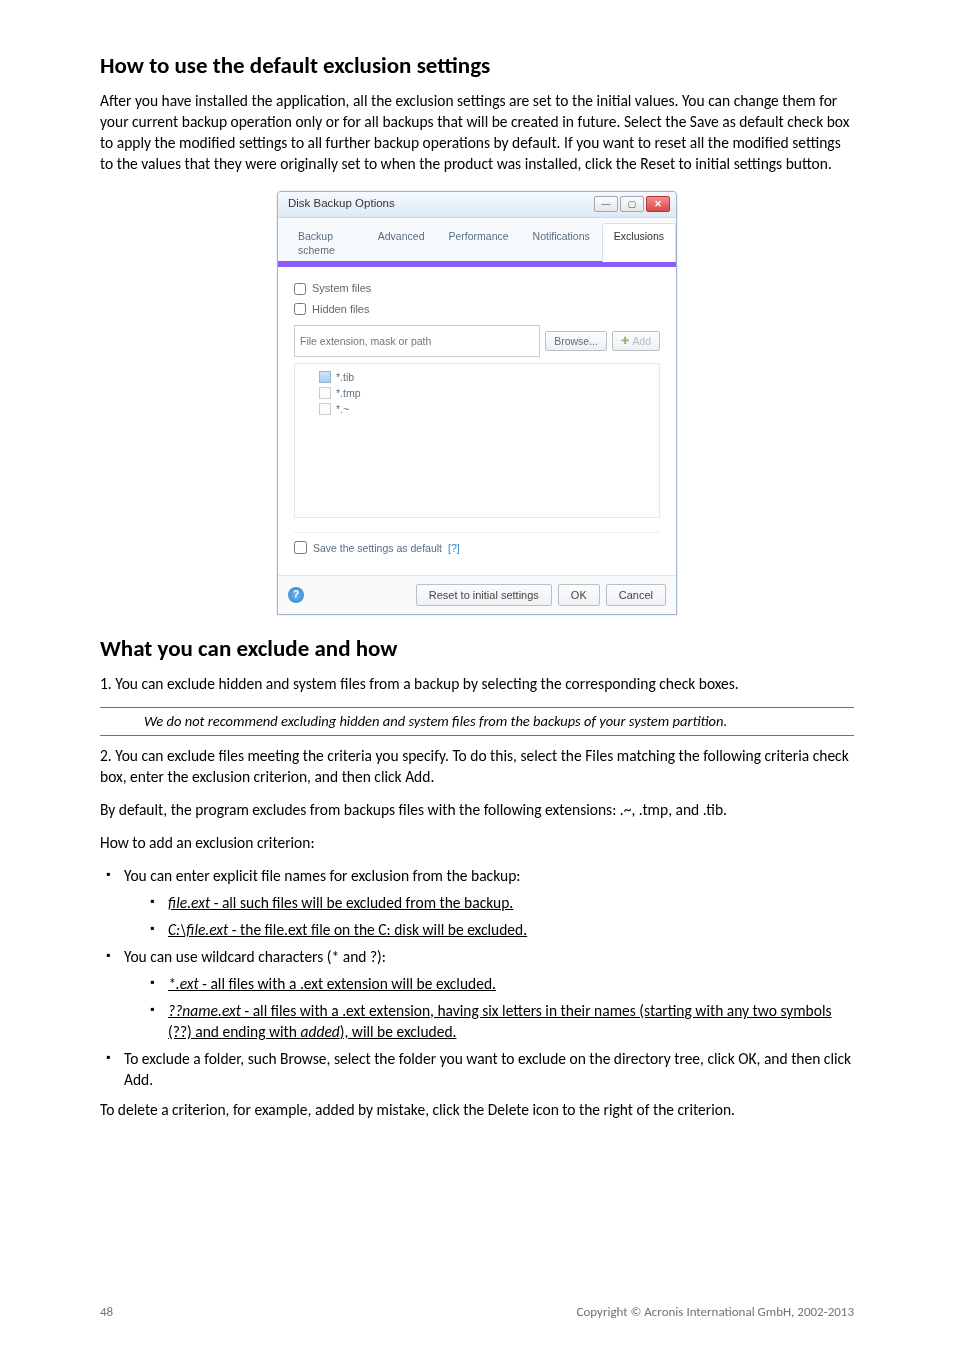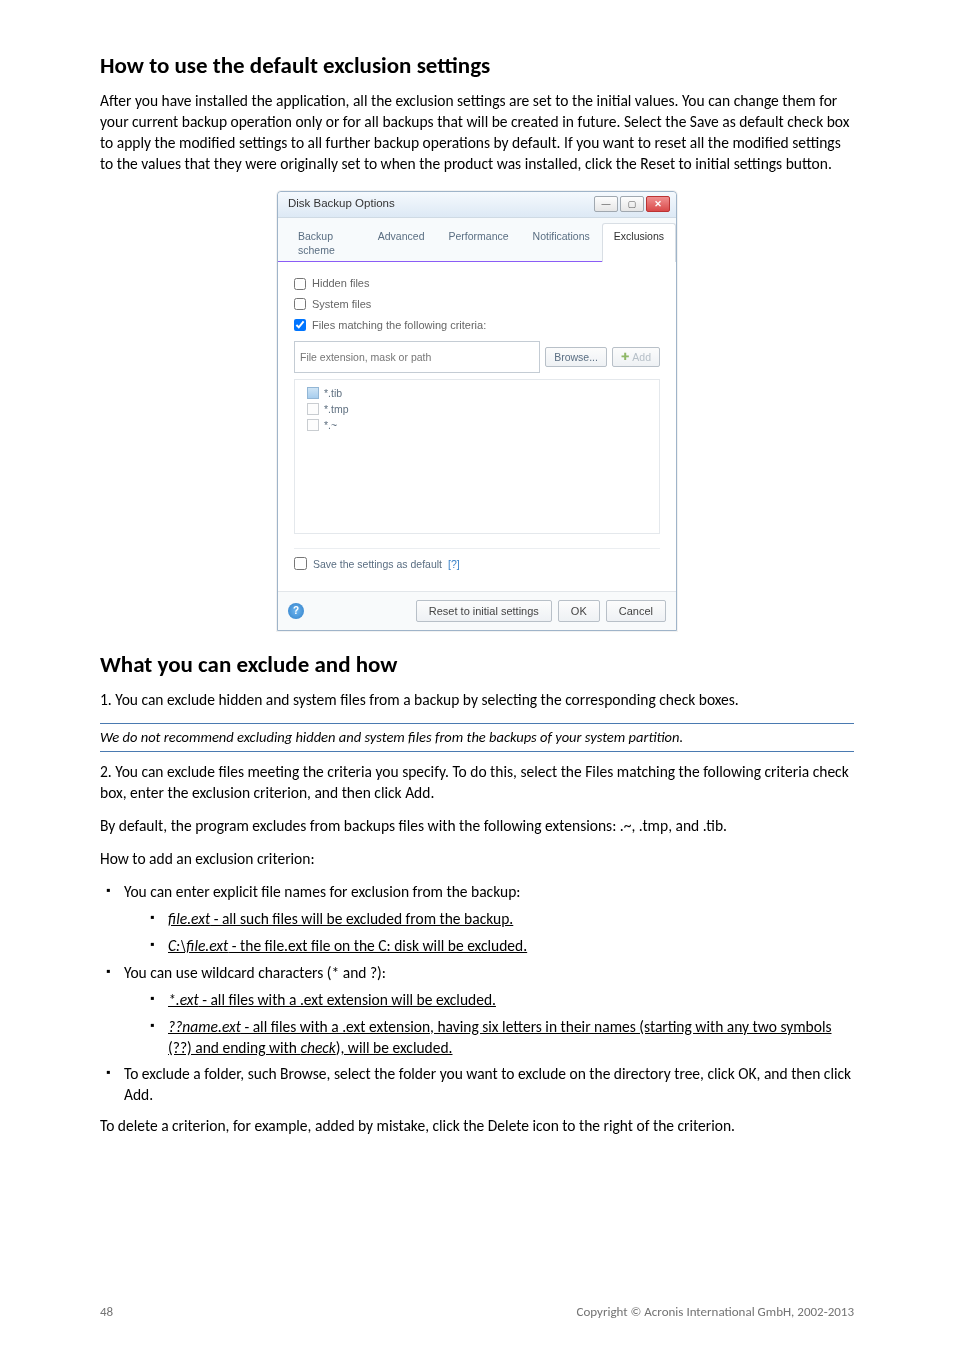--- a/index.html
+++ b/index.html
@@ -15,21 +15,21 @@
   }
   h2 {
     font-size: 23px;
     font-weight: bold;
     margin-bottom: 10px;
   }
   .para { margin-bottom: 12px; }
   .bold { font-weight: normal; }
   .hr-top { border: none; border-top: 1px solid #4a7ab1; margin: 8px 0 4px 0; }
   .hr-bot { border: none; border-top: 1px solid #4a7ab1; margin: 4px 0 10px 0; }
-  .italic { font-style: italic; font-size: 14.5px; }
+  .italic { font-style: italic; font-size: 14.5px; margin-left: 44px; }
 
   
   .dialog-wrap { display: flex; justify-content: center; margin: 16px 0 18px 0; }
   .dialog {
     width: 400px;
     font-family: "Segoe UI", Tahoma, sans-serif;
     font-size: 11px;
     color: #333;
     background: #fff;
     border: 1px solid #9fb4c9;
@@ -48,21 +48,21 @@
   .winbtns { display: flex; gap: 2px; }
   .winbtn {
     width: 24px; height: 16px; border: 1px solid #a0a8b0; border-radius: 2px;
     background: linear-gradient(#fdfdfd,#e6e6e6);
     display: flex; align-items: center; justify-content: center;
     font-size: 9px; color: #555;
   }
   .winbtn.close { background: linear-gradient(#f08f8f,#d94a4a); border-color:#b33; color:#fff; font-weight:bold; }
 
   .dlg-tabs {
-    display: flex; border-bottom: 1px solid #8b5cf6; background: #f7fafc; padding-top: 4px; padding-left: 8px;
+    display: flex; border-bottom: 6px solid #8b5cf6; background: #f7fafc; padding-top: 4px; padding-left: 8px;
     gap: 0;
   }
   .dlg-tab {
     font-size: 10.5px; padding: 5px 11px; color: #5a6e82;
     border: 1px solid transparent; border-bottom: none;
     position: relative; top: 1px;
   }
   .dlg-tab.active {
     background: #fff; border-color: #d8dee4; color: #2f2f2f;
     border-radius: 3px 3px 0 0;
@@ -80,21 +80,21 @@
   }
   .smallbtn {
     height: 20px; font-size: 10.5px; padding: 0 8px; border: 1px solid #b8c0c8;
     background: linear-gradient(#fcfcfc,#eef1f4); border-radius: 2px; color: #5a6e82;
     display:flex;align-items:center;gap:3px;text-align:center;
   }
   .smallbtn.disabled { color:#b7c0c8; }
   .plusicon { color:#8fb867; font-size:10px; }
 
   .patternlist {
-    border: 1px solid #e4e8ec; height: 155px; padding: 6px 12px; font-size: 10.5px; color: #5f7080;
+    border: 1px solid #e4e8ec; height: 155px; padding: 6px 24px; font-size: 10.5px; color: #5f7080;
     margin-bottom: 14px;
   }
   .patternrow { display:flex; align-items:center; gap:5px; margin-bottom:2px; }
   .fileico { width:12px; height:12px; display:inline-block; background:linear-gradient(#cee4f5,#a7cdee); border:1px solid #92b6d5; }
   .fileico.plain { background:#fdfdfd; border-color:#c9cdd1; }
 
   .savechk { display:flex; align-items:center; gap:6px; font-size:10.5px; color:#5a6e82; padding: 8px 0 10px 0; border-top:1px solid #ebeef1;}
   .qmark { color:#3a82c8; }
 
   .dlg-footer {
@@ -142,29 +142,25 @@
     <div class="dlg-tabs">
       <div class="dlg-tab">Backup scheme</div>
       <div class="dlg-tab">Advanced</div>
       <div class="dlg-tab">Performance</div>
       <div class="dlg-tab">Notifications</div>
       <div class="dlg-tab active">Exclusions</div>
     </div>
     <div class="dlg-body">
       <label class="chkrow">
         <input type="checkbox" style="">
-        <span>Hidden files</span>
+        <span>System files</span>
       </label>
       <label class="chkrow">
         <input type="checkbox" style="">
-        <span>System files</span>
-      </label>
-      <label class="chkrow">
-        <input type="checkbox" checked="" style="">
-        <span>Files matching the following criteria:</span>
+        <span>Hidden files</span>
       </label>
 
       <div class="filterrow">
         <input type="text" placeholder="File extension, mask or path" style="">
         <button class="smallbtn">Browse...</button>
         <button class="smallbtn disabled">
             <span class="plusicon">✚</span>
             <span>Add</span>
           </button>
       </div>
@@ -226,21 +222,21 @@
     <span>You can enter explicit file names for exclusion from the backup:</span>
     <ul class="inner">
       <li><span class="mono-ital">file.ext</span><span> - all such files will be excluded from the backup.</span></li>
       <li><span class="mono-ital">C:\file.ext</span><span> - the file.ext file on the C: disk will be excluded.</span></li>
     </ul>
   </li>
   <li>
     <span>You can use wildcard characters (* and ?):</span>
     <ul class="inner">
       <li><span class="mono-ital">*.ext</span><span> - all files with a .ext extension will be excluded.</span></li>
-      <li><span class="mono-ital">??name.ext</span><span> - all files with a .ext extension, having six letters in their names (starting with any two symbols (??) and ending with </span><span class="mono-ital">check</span><span>), will be excluded.</span></li>
+      <li><span class="mono-ital">??name.ext</span><span> - all files with a .ext extension, having six letters in their names (starting with any two symbols (??) and ending with </span><span class="mono-ital">added</span><span>), will be excluded.</span></li>
     </ul>
   </li>
   <li>
     <span>To exclude a folder, such </span><span class="bold">Browse</span><span>, select the folder you want to exclude on the directory tree, click </span><span class="bold">OK,</span><span> and then click </span><span class="bold">Add</span><span>.</span>
   </li>
 </ul>
 
 <p class="para">To delete a criterion, for example, added by mistake, click the Delete icon to the right of the criterion.</p>
 
 <div class="footer">

